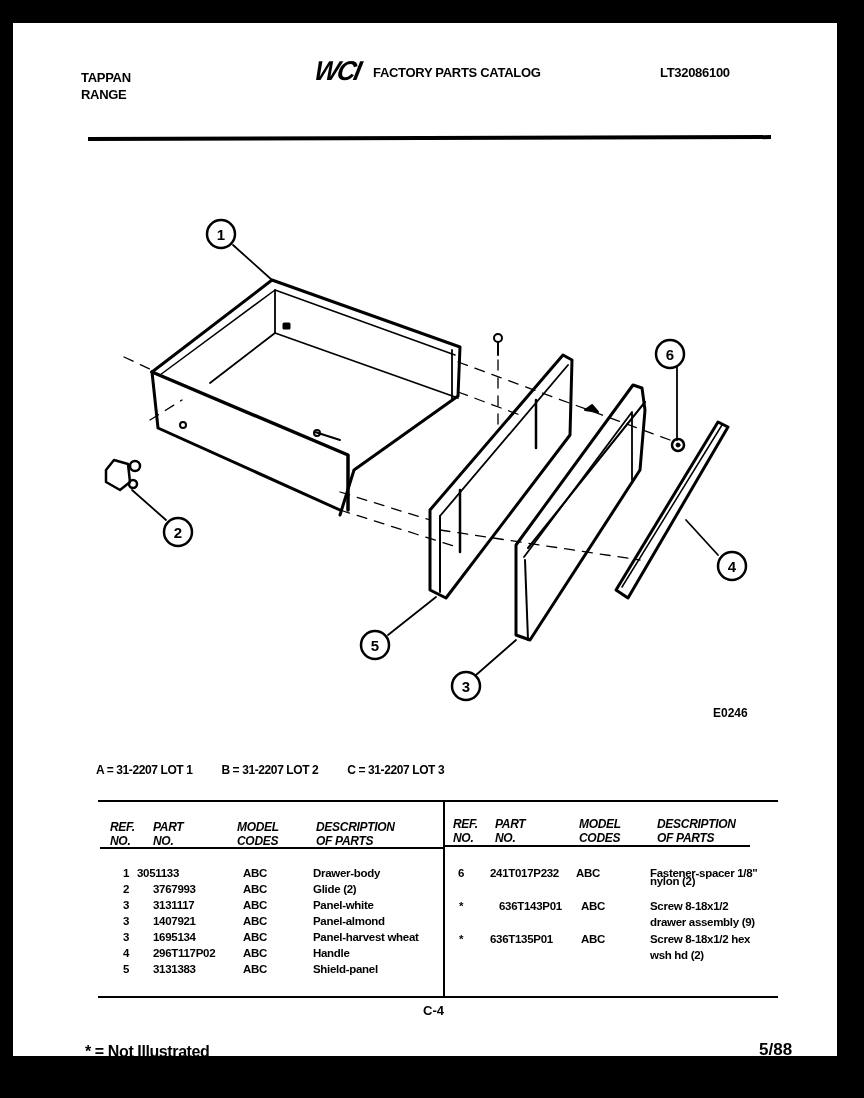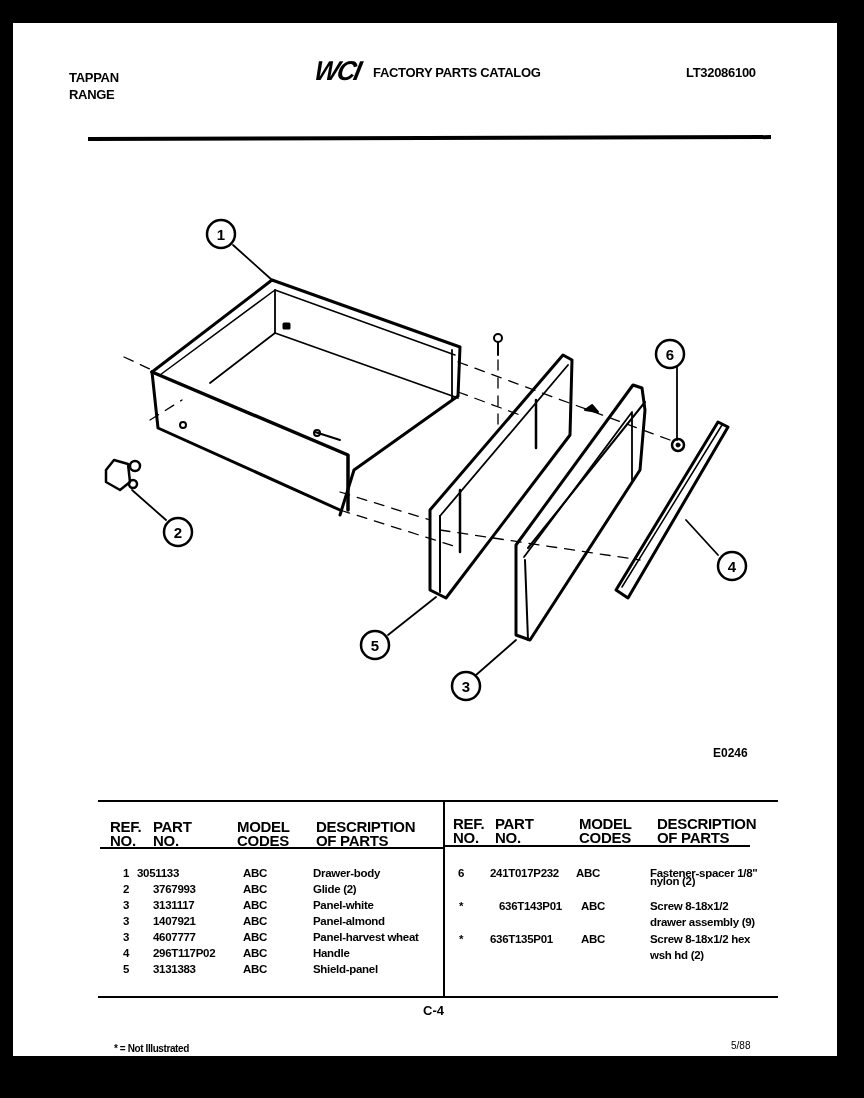--- a/index.html
+++ b/index.html
@@ -1,39 +1,39 @@
 <!DOCTYPE html>
 <html><head>
 <meta charset="utf-8">
 <style>
   html, body { margin:0; padding:0; }
   body { width:864px; height:1098px; background:#000; position:relative; overflow:hidden;
          font-family:"Liberation Sans", sans-serif; color:#000; }
   .page { position:absolute; left:13px; top:23px; width:824px; height:1033px; background:#fff; }
   .abs { position:absolute; }
-  .hdr-l { left:56px; top:46px; font-size:13px; line-height:17px; font-weight:900; letter-spacing:-0.3px; }
+  .hdr-l { left:68px; top:46px; font-size:13px; line-height:17px; font-weight:900; letter-spacing:-0.3px; }
   .logo { left:302px; top:34px; font-size:26px; font-weight:900; font-style:italic; letter-spacing:-2px;
           transform:skewX(-12deg) scaleY(1.05); line-height:28px; }
   .catalog { left:360px; top:42px; font-size:13px; font-weight:900; letter-spacing:-0.3px; }
-  .doc-no { left:673px; top:42px; font-size:13px; font-weight:900; letter-spacing:-0.3px; }
+  .doc-no { left:647px; top:42px; font-size:13px; font-weight:900; letter-spacing:-0.3px; }
   .rule { left:75px; top:113px; width:683px; height:4px; background:#000; transform:rotate(-0.15deg); }
-  .fig-id { left:700px; top:723px; font-size:12px; font-weight:900; }
+  .fig-id { left:700px; top:683px; font-size:12px; font-weight:900; }
   .lots { left:83px; top:740px; font-size:12px; font-weight:900; letter-spacing:-0.4px; white-space:nowrap; }
   .lots span { margin-right:26px; }
   .tline-top { left:85px; top:777px; width:680px; height:2px; background:#000; }
   .tline-bot { left:85px; top:973px; width:680px; height:2px; background:#000; }
   .vdiv { left:430px; top:778px; width:2px; height:196px; background:#000; }
   .hline-l { left:87px; top:824px; width:343px; height:2px; background:#000; }
   .hline-r { left:432px; top:822px; width:305px; height:2px; background:#000; }
-  .th { font-size:15px; font-weight:900; line-height:14px; letter-spacing:-0.3px; }
+  .th { font-size:12px; font-weight:900; line-height:14px; letter-spacing:-0.3px;font-style:italic; }
   .td { font-size:11.5px; font-weight:900; line-height:16px; letter-spacing:-0.3px; white-space:nowrap; }
   .row { position:absolute; height:16px; }
   .footer-page { left:410px; top:980px; font-size:13px; font-weight:900; }
-  .footer-note { left:72px; top:1020px; font-size:10px; font-weight:900; letter-spacing:-0.4px;margin-left:29px; }
-  .footer-date { left:718px; top:1017px; font-size:10px; font-weight:400; }
+  .footer-note { left:72px; top:1020px; font-size:16px; font-weight:900; letter-spacing:-0.4px; }
+  .footer-date { left:746px; top:1017px; font-size:17px; font-weight:700; }
   svg text { font-family:"Liberation Sans", sans-serif; font-weight:bold; }
 </style>
 </head>
 <body>
 
 <div class="page">
 
   <div class="abs hdr-l">
     <div>TAPPAN</div>
     <div>RANGE</div>
@@ -134,20 +134,25 @@
       <text x="178" y="538">2</text>
       <text x="466" y="692">3</text>
       <text x="732" y="572">4</text>
       <text x="375" y="651">5</text>
       <text x="670" y="360">6</text>
     </g>
   </svg>
 
   <div class="abs fig-id">E0246</div>
 
+  <div class="abs lots">
+    <span>A = 31-2207 LOT 1</span>
+    <span>B = 31-2207 LOT 2</span>
+    <span>C = 31-2207 LOT 3</span>
+  </div>
 
   <div class="abs tline-top"></div>
   <div class="abs tline-bot"></div>
   <div class="abs vdiv"></div>
   <div class="abs hline-l"></div>
   <div class="abs hline-r"></div>
 
   <div class="abs th" style="left:97px;top:797px">
     <div>REF.</div>
       <div>NO.</div>
@@ -202,21 +207,21 @@
       <span class="abs" style="left:300px">Panel-white</span>
     </div>
     <div class="row td" style="top:48px">
       <span class="abs" style="left:110px">3</span>
       <span class="abs" style="left:140px">1407921</span>
       <span class="abs" style="left:230px">ABC</span>
       <span class="abs" style="left:300px">Panel-almond</span>
     </div>
     <div class="row td" style="top:64px">
       <span class="abs" style="left:110px">3</span>
-      <span class="abs" style="left:140px">4607777</span>
+      <span class="abs" style="left:140px">1695134</span>
       <span class="abs" style="left:230px">ABC</span>
       <span class="abs" style="left:300px">Panel-harvest wheat</span>
     </div>
     <div class="row td" style="top:80px">
       <span class="abs" style="left:110px">4</span>
       <span class="abs" style="left:140px">296T117P02</span>
       <span class="abs" style="left:230px">ABC</span>
       <span class="abs" style="left:300px">Handle</span>
     </div>
     <div class="row td" style="top:96px">

